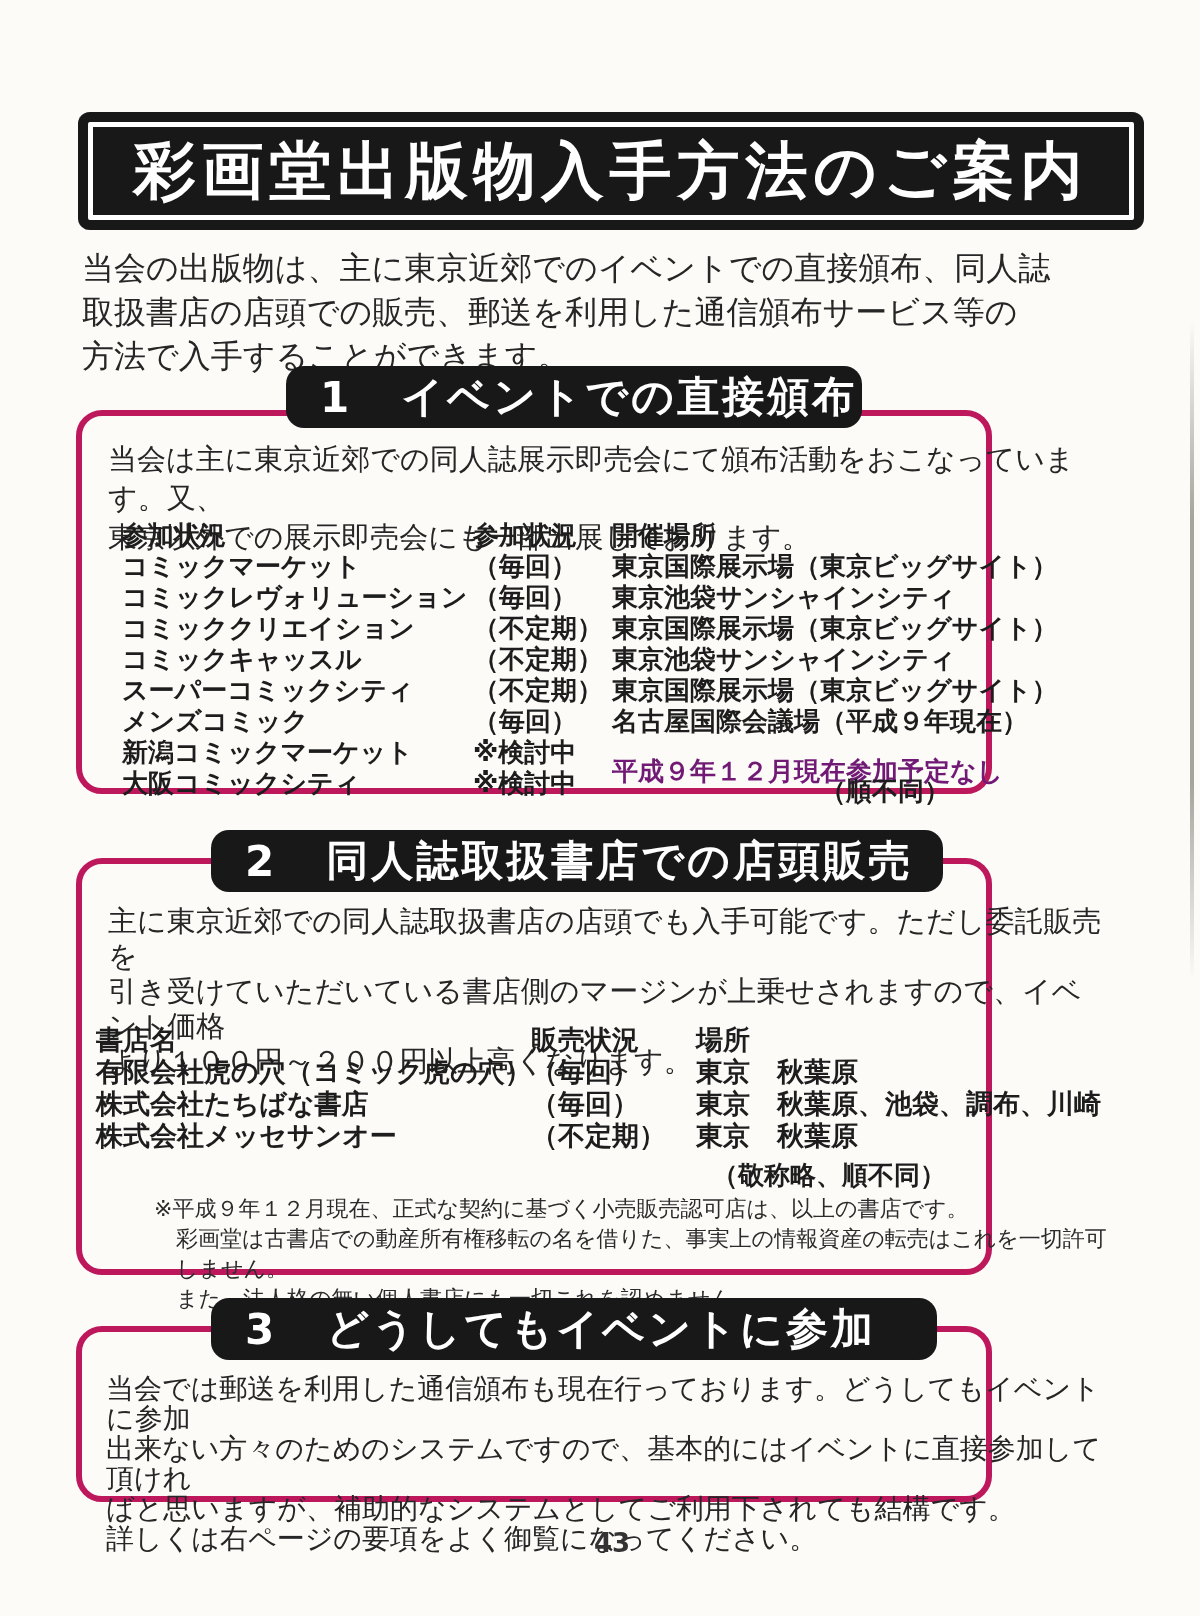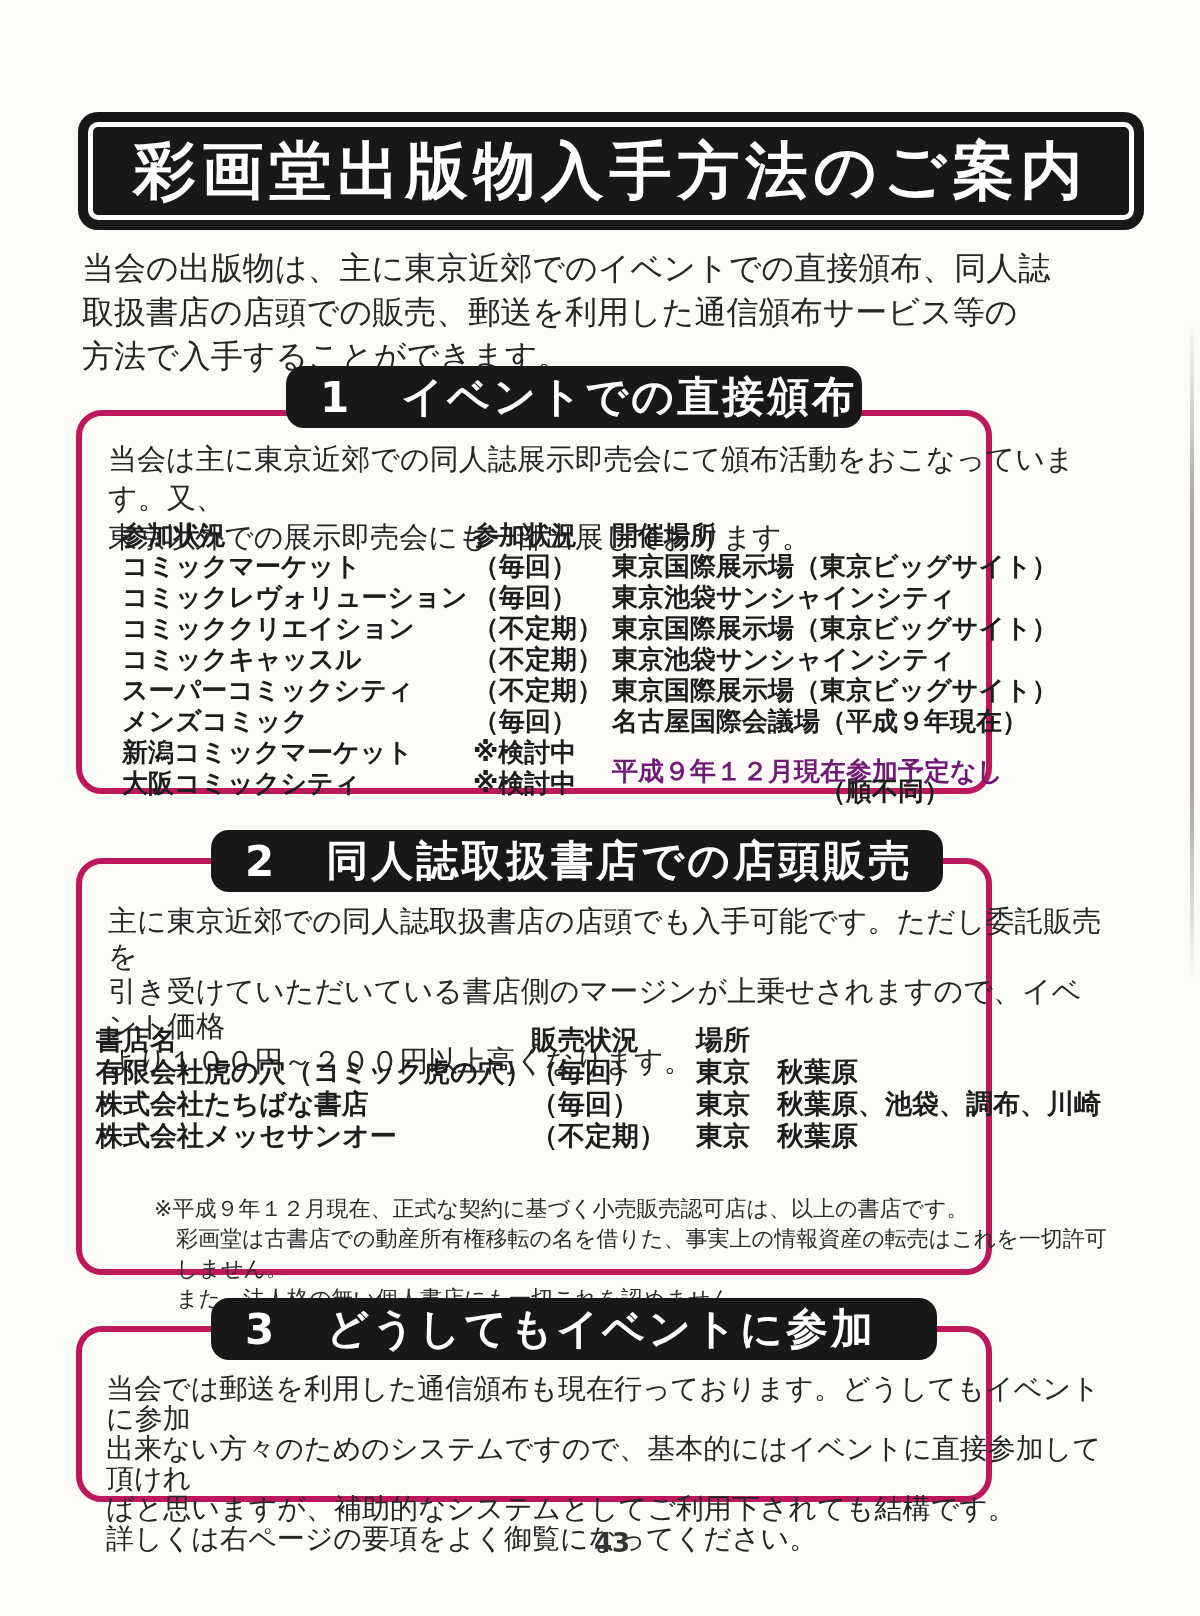--- a/index.html
+++ b/index.html
@@ -4,21 +4,21 @@
 <style>
   html,body{margin:0;padding:0;background:#e8e6e0;}
   .page{
     position:relative;width:1200px;height:1616px;margin:0 auto;
     background:#fcfbf8;overflow:hidden;
     font-family:"DejaVu Sans",sans-serif;color:#222;
   }
   
   .banner{
     position:absolute;left:78px;top:112px;width:1066px;height:118px;
-    background:#181818;border-radius:20px;
+    background:#181818;border-radius:12px;
     box-shadow:inset 0 0 0 10px #181818, inset 0 0 0 15px #ffffff;
     display:flex;align-items:center;justify-content:center;z-index:2;
   }
   .banner span{
     color:#ffffff;font-size:62px;font-weight:bold;letter-spacing:6px;white-space:nowrap;
   }
   
   .intro{
     position:absolute;left:82px;top:246px;width:1070px;
     font-size:32px;line-height:44px;color:#262626;white-space:pre-line;
@@ -184,20 +184,21 @@
           <span class="tcell c0">株式会社たちばな書店</span>
           <span class="tcell c1">（毎回）</span>
           <span class="tcell c2">東京　秋葉原、池袋、調布、川崎</span>
         </div>
         <div class="trow">
           <span class="tcell c0">株式会社メッセサンオー</span>
           <span class="tcell c1">（不定期）</span>
           <span class="tcell c2">東京　秋葉原</span>
         </div>
       </div>
+    <div class="honorific-note">（敬称略、順不同）</div>
     <div class="footnote">※平成９年１２月現在、正式な契約に基づく小売販売認可店は、以上の書店です。
 彩画堂は古書店での動産所有権移転の名を借りた、事実上の情報資産の転売はこれを一切許可しません。
 また、法人格の無い個人書店にも一切これを認めません。</div>
   </div>
 
   <div class="pill pill3">
     <span class="num">3</span>
     <span class="ttl">どうしてもイベントに参加</span>
   </div>
   <div class="sec-box sec3">

